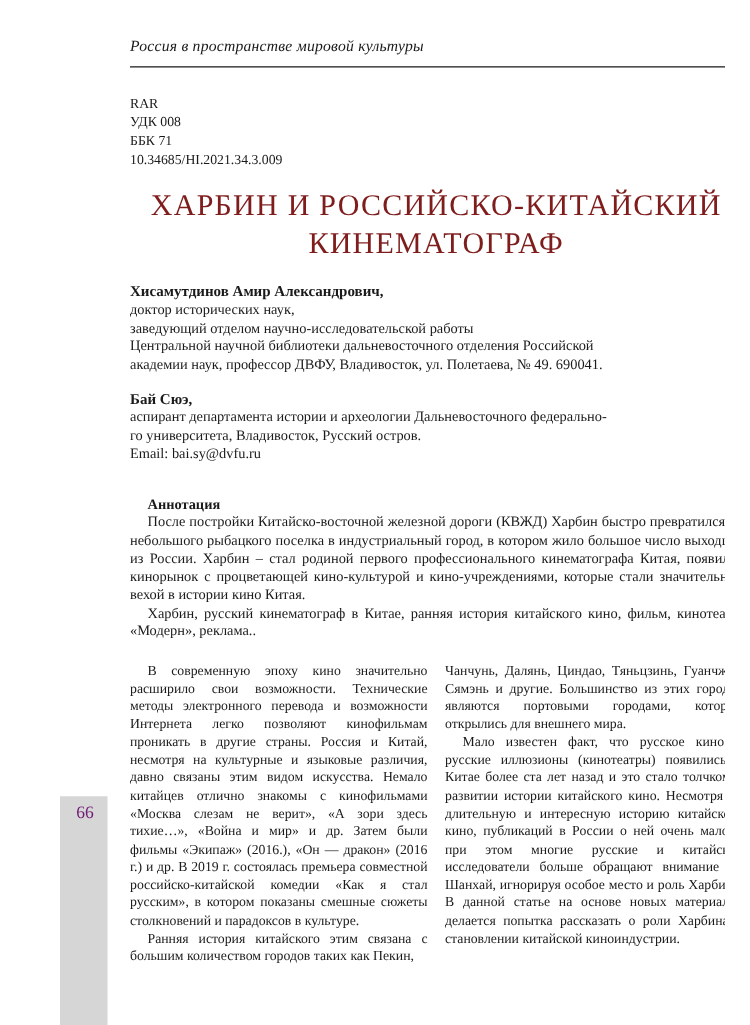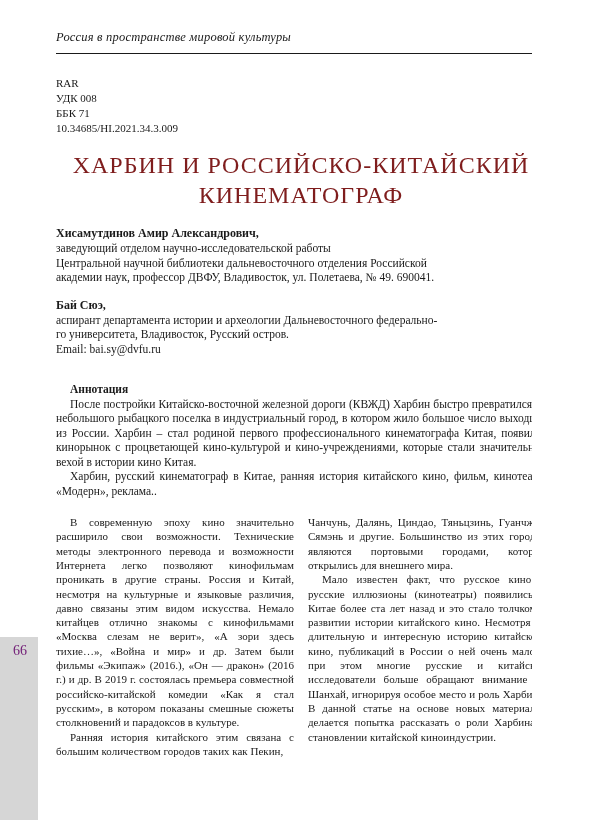--- a/index.html
+++ b/index.html
@@ -5,20 +5,21 @@
   html, body { margin: 0; padding: 0; background: #ffffff; }
   .page {
     position: relative;
     width: 532px;
     height: 820px;
     background: #ffffff;
     font-family: "Liberation Serif", serif;
     color: #1a1a1a;
     overflow: hidden;
     box-sizing: border-box;
+    margin-left: 48px;
   }
   .content {
     position: relative;
     margin: 0 54px 0 56px;
     width: 490px;
     padding-top: 30px;
   }
   .running-head {
     font-style: italic;
     font-size: 12.5px;
@@ -119,20 +120,21 @@
       <div>УДК 008</div>
       <div>ББК 71</div>
       <div>10.34685/HI.2021.34.3.009</div>
     </div>
 
     <h1 class="article-title">ХАРБИН И РОССИЙСКО-КИТАЙСКИЙ КИНЕМАТОГРАФ</h1>
 
     <div class="authors">
       <div class="author">
         <div class="author-name">Хисамутдинов Амир Александрович,</div>
+        <div class="author-line">доктор исторических наук,</div>
         <div class="author-line">заведующий отделом научно-исследовательской работы</div>
         <div class="author-line">Центральной научной библиотеки дальневосточного отделения Российской</div>
         <div class="author-line">академии наук, профессор ДВФУ, Владивосток, ул. Полетаева, № 49. 690041.</div>
       </div>
       <div class="author">
         <div class="author-name">Бай Сюэ,</div>
         <div class="author-line">аспирант департамента истории и археологии Дальневосточного федерально-</div>
         <div class="author-line">го университета, Владивосток, Русский остров.</div>
         <div class="author-line">Email: bai.sy@dvfu.ru</div>
       </div>

